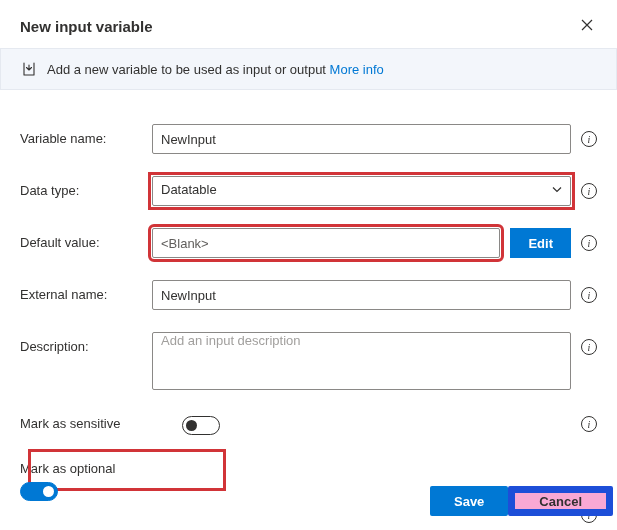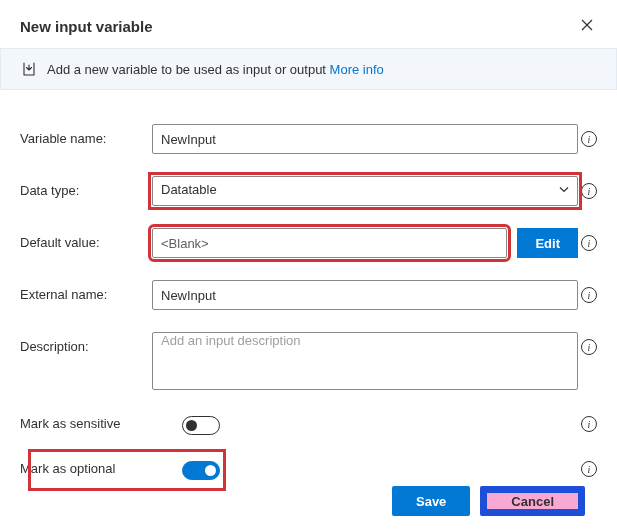--- a/index.html
+++ b/index.html
@@ -61,21 +61,21 @@
       width: 132px;
       padding-top: 7px;
       font-size: 13px;
       color: #323130;
       flex-shrink: 0;
     }
     .form-control-wrap {
       flex: 1;
       display: flex;
       align-items: flex-start;
-      gap: 3px;
+      gap: 10px;
     }
     .text-input, .select-input, .textarea-input, .readonly-input {
       width: 100%;
       border: 1px solid #8a8886;
       border-radius: 2px;
       padding: 5px 8px;
       font-family: inherit;
       font-size: 13px;
       color: #323130;
       background: #fff;
@@ -175,23 +175,23 @@
       left: 3px;
       background: #323130;
     }
     .toggle.on .toggle-knob {
       right: 3px;
       background: #fff;
     }
     .footer {
       position: absolute;
       bottom: 14px;
-      right: 32px;
-      display: flex;
-      gap: 10px;
+      right: 4px;
+      display: flex;
+      gap: 0;
     }
     .btn-primary, .btn-secondary {
       height: 30px;
       padding: 0 24px;
       font-size: 13px;
       font-weight: 600;
       border-radius: 2px;
       cursor: pointer;
       font-family: inherit;
     }
@@ -297,21 +297,21 @@
 
   <div class="form-row toggle-row">
     <div class="form-label" style="width:auto;min-width:132px;">Mark as sensitive</div>
     <div style="width:30px;"></div>
     <div class="toggle off">
         <div class="toggle-knob"></div>
       </div>
     <span class="info-dot">i</span>
   </div>
 
-  <div class="form-row toggle-row" style="position:relative;">
+  <div class="form-row toggle-row" style="position:relative;flex-direction:column;">
     <div class="highlight-box"></div>
     <div class="form-label" style="width:auto;min-width:132px;">Mark as optional</div>
     <div style="width:30px;"></div>
     <div class="toggle on">
         <div class="toggle-knob"></div>
       </div>
     <span class="info-dot">i</span>
   </div>
 
 </div>

